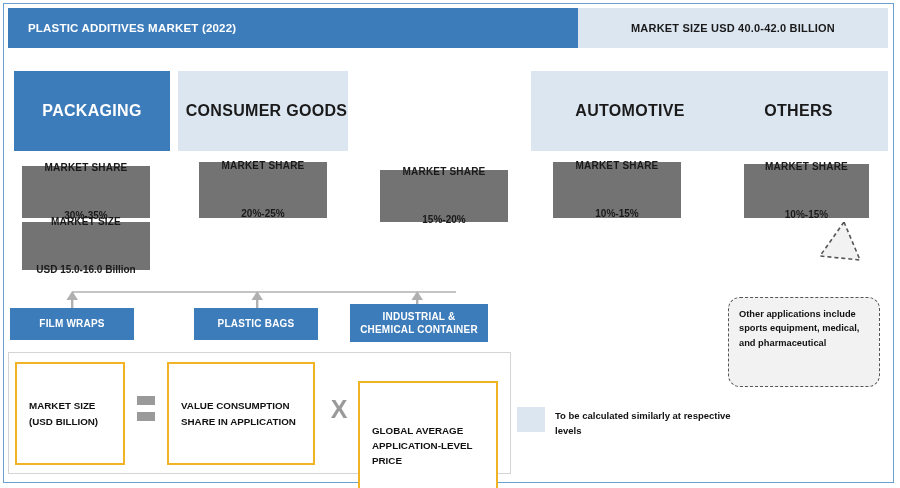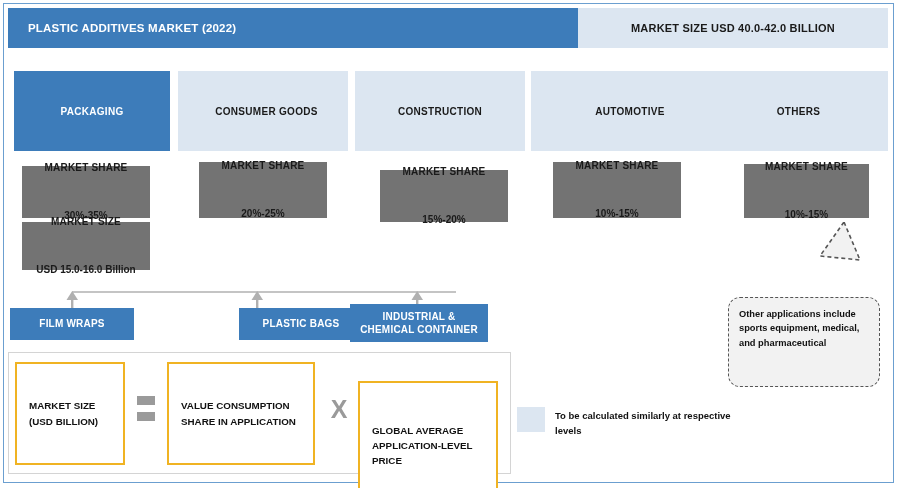--- a/index.html
+++ b/index.html
@@ -34,21 +34,21 @@
   .hdr-side span{
     color:#1a1a1a;font-size:11px;font-weight:bold;letter-spacing:.2px;
   }
 
   
   .cat{
     position:absolute;top:71px;height:80px;
     display:flex;align-items:center;justify-content:center;
     box-sizing:border-box;
   }
-  .cat span{font-size:10px;font-weight:bold;letter-spacing:.3px;}
+  .cat span{font-size:16px;font-weight:bold;letter-spacing:.3px;}
   .cat.sel{background:#3d7cba;}
   .cat.sel span{color:#fff;}
   .cat.norm{background:#dce6f1;}
   .cat.norm span{color:#1a1a1a;}
 
   
   .sbox{
     position:absolute;background:#737373;
     display:flex;flex-direction:column;align-items:center;justify-content:center;
     box-sizing:border-box;line-height:1.45;gap:33px;
@@ -116,23 +116,20 @@
   </div>
   <div class="hdr-side">
     <span>MARKET SIZE USD 40.0-42.0 BILLION</span>
   </div>
 
   <div class="cat sel" style="left:14px;width:156px;">
     <span>PACKAGING</span>
   </div>
   <div class="cat norm" style="left:178px;width:170px;padding-left:7px;">
     <span>CONSUMER GOODS</span>
-  </div>
-  <div class="cat norm" style="left:355px;width:170px;">
-    <span>CONSTRUCTION</span>
   </div>
   <div class="cat norm" style="left:531px;width:198px;">
     <span>AUTOMOTIVE</span>
   </div>
   <div class="cat norm" style="left:709px;width:179px;">
     <span>OTHERS</span>
   </div>
 
   <div class="sbox" style="left:22px;top:166px;width:128px;height:52px;">
     <b>MARKET SHARE</b>
@@ -178,21 +175,21 @@
       <rect x="196" y="12" width="2.4" height="20"></rect>
       <path d="M197.2 5 L203 14 L191.5 14 Z"></path>
       <rect x="356" y="12" width="2.4" height="20"></rect>
       <path d="M357.2 5 L363 14 L351.5 14 Z"></path>
     </g>
   </svg>
 
   <div class="pbox" style="left:10px;top:308px;width:124px;height:32px;">
     <span>FILM WRAPS</span>
   </div>
-  <div class="pbox" style="left:194px;top:308px;width:124px;height:32px;margin-left:45px;">
+  <div class="pbox" style="left:194px;top:308px;width:124px;height:32px;">
     <span>PLASTIC BAGS</span>
   </div>
   <div class="pbox" style="left:350px;top:304px;width:138px;height:38px;">
     <span>INDUSTRIAL &amp; CHEMICAL CONTAINER</span>
   </div>
 
   <div class="fwrap"></div>
 
   <div class="fbox" style="left:15px;top:362px;width:110px;height:103px;">
     <span>MARKET SIZE (USD BILLION)</span>

